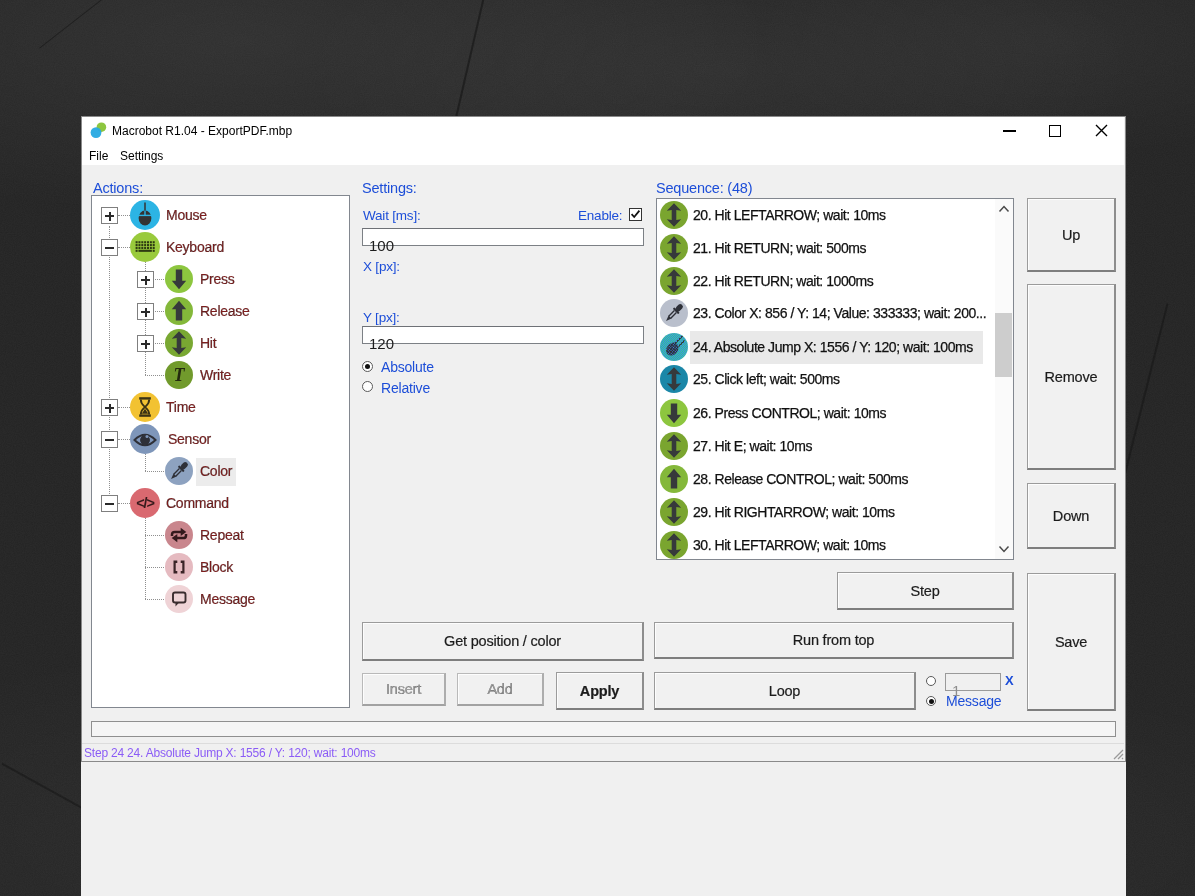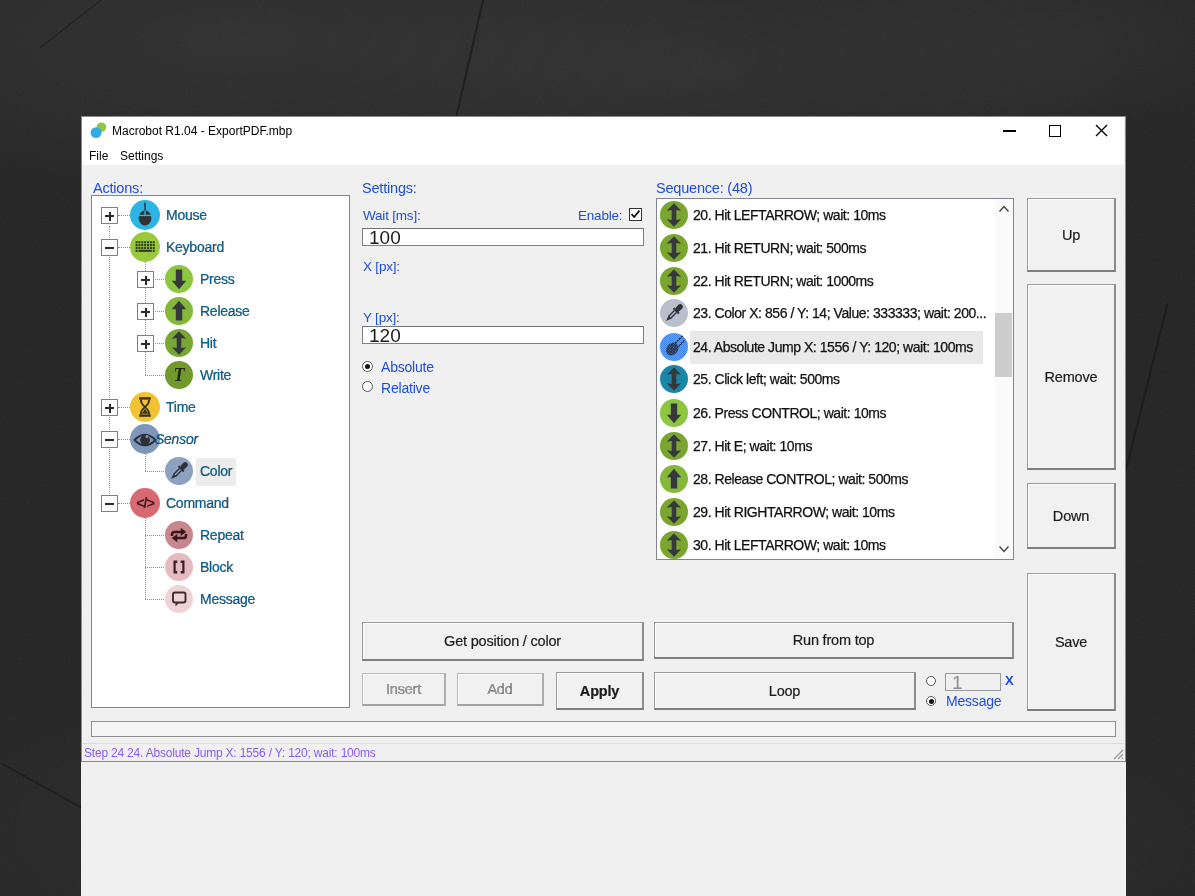--- a/index.html
+++ b/index.html
@@ -14,28 +14,28 @@
   #232323;}
 .seam{position:absolute;background:rgba(10,10,10,.8);}
 .win{position:absolute;left:81px;top:116px;width:1045px;height:794px;
   background:#f0f0f0;}
 .winframe{position:absolute;left:0;top:0;width:1045px;height:646px;
   box-sizing:border-box;border:1px solid #8a8a8a;z-index:50;pointer-events:none;}
 .abs{position:absolute;}
 .white-top{position:absolute;left:0;top:0;width:1043px;height:49px;background:#fff;}
 .lab{position:absolute;font-size:14.5px;color:#1d4ed8;letter-spacing:-.2px;white-space:nowrap;}
 .field{position:absolute;background:#fff;border:1px solid #7c8085;border-top-color:#6e7176;
-  box-sizing:border-box;font-size:19px;color:#1c1c1c;line-height:16px;padding:1px 0 0 6px;}
+  box-sizing:border-box;font-size:15px;color:#1c1c1c;line-height:16px;padding:9px 0 0 6px;}
 .btn{position:absolute;background:#f1f1f1;border:1px solid #9b9b9b;
   border-bottom:2px solid #7e7e7e;border-right:2px solid #8d8d8d;box-sizing:border-box;
   box-shadow:inset 1px 1px 0 #fdfdfd;
   display:flex;align-items:center;justify-content:center;
   font-size:14.5px;color:#1c1c1c;letter-spacing:-.2px;white-space:nowrap;-webkit-text-stroke:.2px #1c1c1c;}
 .btn.dis{border:1px solid #b9b9b9;border-bottom:2px solid #a2a2a2;border-right:2px solid #adadad;color:#a0a0a0;}
-.trow{position:absolute;font-size:14px;color:#0369a1;letter-spacing:-.25px;white-space:nowrap;-webkit-text-stroke:.2px #161616;}
+.trow{position:absolute;font-size:14px;color:#7f1d1d;letter-spacing:-.25px;white-space:nowrap;-webkit-text-stroke:.2px #161616;}
 .sit{position:absolute;font-size:14px;color:#111;letter-spacing:-.45px;white-space:nowrap;
   -webkit-text-stroke:.25px #111;}
 .exp{position:absolute;width:17px;height:17px;background:#fff;border:1px solid #7f7f7f;
   box-sizing:border-box;}
 .exp i{position:absolute;background:#2a2a2a;}
 .exp .h{left:3px;top:7px;width:9px;height:2px;}
 .exp .v{left:6.5px;top:3.5px;width:2px;height:9px;}
 .dotv{position:absolute;width:1px;border-left:1px dotted #8f8f8f;}
 .doth{position:absolute;height:1px;border-top:1px dotted #8f8f8f;}
 svg{position:absolute;}
@@ -227,21 +227,21 @@
 
 <div class="abs" style="left:115px;top:342px;width:40px;height:28px;background:#ececec"></div>
 
 <div class="trow" style="left:85px;top:91px;">Mouse</div>
 <div class="trow" style="left:85px;top:123px;">Keyboard</div>
 <div class="trow" style="left:119px;top:155px;">Press</div>
 <div class="trow" style="left:119px;top:187px;">Release</div>
 <div class="trow" style="left:119px;top:219px;">Hit</div>
 <div class="trow" style="left:119px;top:251px;">Write</div>
 <div class="trow" style="left:85px;top:283px;">Time</div>
-<div class="trow" style="left:74px;top:315px;font-style:italic;">Sensor</div>
+<div class="trow" style="left:87px;top:315px;">Sensor</div>
 <div class="trow" style="left:119px;top:347px;">Color</div>
 <div class="trow" style="left:85px;top:379px;">Command</div>
 <div class="trow" style="left:119px;top:411px;">Repeat</div>
 <div class="trow" style="left:119px;top:443px;">Block</div>
 <div class="trow" style="left:119px;top:475px;">Message</div>
 <svg width="0" height="0" style="position:absolute">
 <defs>
 <path id="g-dbl" d="M14 2.2 L21.2 9.8 L16.3 8.9 L16.3 19.1 L21.2 18.2 L14 25.8 L6.8 18.2 L11.7 19.1 L11.7 8.9 L6.8 9.8 Z" fill="#36393b"></path>
 <path id="g-up" d="M14 3.8 L21.2 12.2 L17.2 12.2 L17.2 23.6 L10.8 23.6 L10.8 12.2 L6.8 12.2 Z" fill="#36393b"></path>
 <path id="g-down" d="M14 24.2 L6.8 15.8 L10.8 15.8 L10.8 4.4 L17.2 4.4 L17.2 15.8 L21.2 15.8 Z" fill="#36393b"></path>
@@ -367,20 +367,21 @@
 <svg class="ic" style="left:916px;top:428px" width="14" height="10" viewBox="0 0 14 10">
       <path d="M2.5 2.5 L7 7.5 L11.5 2.5" fill="none" stroke="#4a4a4a" stroke-width="1.5"></path>
     </svg>
 <div class="abs" style="left:914px;top:197px;width:17px;height:64px;background:#cdcdcd"></div>
 
 <div class="btn" style="left:946px;top:82px;width:89px;height:74px;">Up</div>
 <div class="btn" style="left:946px;top:168px;width:89px;height:186px;">Remove</div>
 <div class="btn" style="left:946px;top:367px;width:89px;height:66px;">Down</div>
 <div class="btn" style="left:946px;top:457px;width:89px;height:138px;">Save</div>
 
+<div class="btn" style="left:756px;top:456px;width:177px;height:38px;">Step</div>
 <div class="btn" style="left:573px;top:506px;width:360px;height:37px;">Run from top</div>
 <div class="btn" style="left:573px;top:556px;width:262px;height:38px;">Loop</div>
 <div class="abs" style="left:845px;top:560px;width:10px;height:10px;border:1px solid #5a5a5a;border-radius:50%;background:#fff;box-sizing:border-box"></div>
 <div class="field" style="left:864px;top:557px;width:56px;height:18px;background:#f0f0f0;border-color:#9a9a9a;color:#8e8e8e;">1</div>
 <div class="lab" style="left:924px;top:557px;font-size:13px;font-weight:bold;">X</div>
 <div class="abs" style="left:845px;top:580px;width:10px;height:10px;border:1px solid #5a5a5a;border-radius:50%;background:#fff;box-sizing:border-box"></div>
 <div class="abs" style="left:847.5px;top:582.5px;width:5px;height:5px;border-radius:50%;background:#111"></div>
 <div class="lab" style="left:865px;top:577px;font-size:14px;">Message</div>
 
 <div class="abs" style="left:10px;top:605px;width:1025px;height:16px;background:#f5f5f5;border:1px solid #8f8f8f;box-sizing:border-box"></div>

